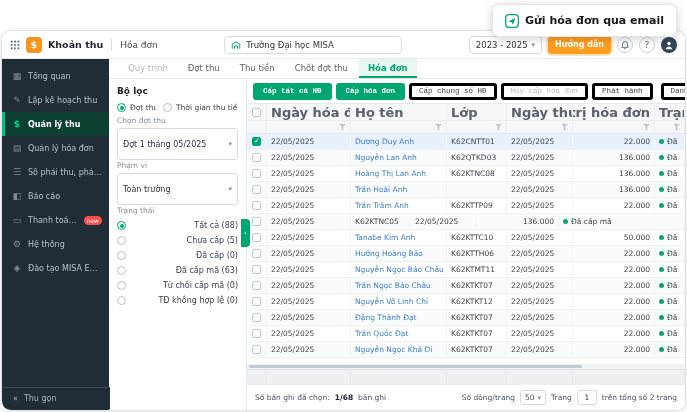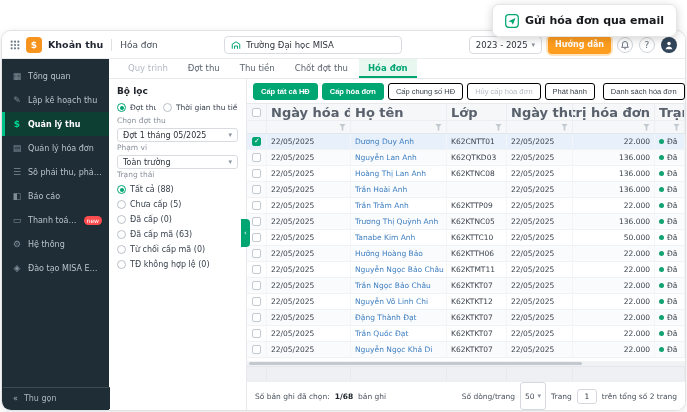--- a/index.html
+++ b/index.html
@@ -62,32 +62,32 @@
 
   
   .filter { flex:0 0 138px; width:138px; background:#fff; border-right:1px solid #e7e9ec; padding:7px 8px; font-size:8px; color:#39424e; overflow:hidden; }
   .f-title { font-size:9px; font-weight:bold; color:#20252c; margin-bottom:7px; }
   .f-modes { display:flex; gap:7px; margin-bottom:4px; white-space:nowrap; }
   .radio { display:flex; align-items:center; gap:4px; font-size:7.5px; cursor:pointer; white-space:nowrap; overflow:hidden; }
   .r { width:9px; height:9px; border:1px solid #b9c0c8; border-radius:50%; position:relative; flex:0 0 9px; background:#fff; }
   .r.on { border-color:#00a672; }
   .r.on::after { content:""; position:absolute; inset:1.5px; background:#00a672; border-radius:50%; }
   .f-label { color:#8a919c; font-size:7.5px; margin:1px 0 3px; }
-  .f-select { height:14px; border:1px solid #d8dce1; border-radius:3px; display:flex; align-items:center;
+  .f-select { height:32px; border:1px solid #d8dce1; border-radius:3px; display:flex; align-items:center;
     justify-content:space-between; padding:0 5px; font-size:8px; color:#2d333b; cursor:pointer; white-space:nowrap; }
   .f-status-list { margin-top:2px; }
-  .f-status-list .radio { height:15px; font-size:8px; }
+  .f-status-list .radio { height:15px; font-size:8px;justify-content:space-between; }
   .fcollapse { position:absolute; left:132px; top:140px; width:9px; height:28px; background:#00a672; color:#fff;
     border-radius:0 4px 4px 0; display:flex; align-items:center; justify-content:center; font-size:7px; z-index:3; cursor:pointer; }
 
   
   .main { flex:1; display:flex; flex-direction:column; min-width:0; background:#fff; }
   .toolbar { flex:0 0 24px; display:flex; align-items:center; gap:4px; padding:0 6px; background:#fff; }
-  .tb { height:17px; padding:0 7px; border:1px solid #000000; background:#fff; border-radius:3px; font-size:7.5px;
-    color:#3a424c; display:flex; align-items:center; gap:3px; cursor:pointer; white-space:nowrap; font-family:Liberation Sans, sans-serif; }
+  .tb { height:17px; padding:0 7px; border:3px solid #000000; background:#fff; border-radius:3px; font-size:7.5px;
+    color:#3a424c; display:flex; align-items:center; gap:3px; cursor:pointer; white-space:nowrap; font-family:Liberation Mono, monospace; }
   .tb.primary { background:#00a672; border-color:#00a672; color:#fff; font-weight:bold; }
   .tb.disabled { color:#b6bcc4; }
   .tspacer { flex:1; }
 
   .w0 { flex:0 0 20px; width:20px; justify-content:center; }
   .w1 { flex:0 0 84px; width:84px; }
   .w2 { flex:0 0 96px; width:96px; }
   .w3 { flex:0 0 60px; width:60px; }
   .w4 { flex:0 0 66px; width:66px; }
   .w5 { flex:0 0 82px; width:82px; justify-content:flex-end; text-align:right; }
@@ -116,21 +116,21 @@
 
   .hscroll { flex:0 0 5px; background:#f1f2f4; position:relative; }
   .hthumb { position:absolute; left:2px; top:1px; height:3px; width:76%; background:#c4c9cf; border-radius:2px; }
   .total-row { flex:0 0 15px; background:#eef0f3; border-top:1px solid #e3e6ea; display:flex; align-items:center;
     font-size:7.5px; font-weight:bold; color:#2f3640; }
   .total-row .c { border-right:1px solid #e7e9ec; }
 
   .gfoot { flex:0 0 26px; display:flex; align-items:center; padding:0 8px; gap:5px; font-size:7.5px; color:#4a525c;
     background:#fff; border-top:1px solid #eceef1; white-space:nowrap; }
   .gspacer { flex:1; }
-  .pg-select { height:28px; border:1px solid #d5d9de; border-radius:3px; display:flex; align-items:center; gap:3px; padding:0 4px; cursor:pointer; }
+  .pg-select { height:15px; border:1px solid #d5d9de; border-radius:3px; display:flex; align-items:center; gap:3px; padding:0 4px; cursor:pointer; }
   .pg-input { width:20px; height:15px; border:1px solid #d5d9de; border-radius:3px; font-size:7.5px; text-align:center;
     color:#2f3640; font-family:inherit; }
   .bold { font-weight:bold; color:#20252c; }
 </style>
 </head>
 <body>
 
 <div class="stage">
 
   <div class="callout">
@@ -491,21 +491,20 @@
                     <i class="dot"></i>
                     <em>Đã cấp mã</em>
                   </span>
                 </div>
 
                 <div class="trow">
                   <span class="c w0">
                     <span class="cb"></span>
                   </span>
                   <span class="c w1">22/05/2025</span>
-                  <span class="c w2 link">Trương Thị Quỳnh Anh</span>
                   <span class="c w3">K62KTNC05</span>
                   <span class="c w4">22/05/2025</span>
                   <span class="c w5">136.000</span>
                   <span class="c w6 status">
                     <i class="dot"></i>
                     <em>Đã cấp mã</em>
                   </span>
                 </div>
 
                 <div class="trow">

